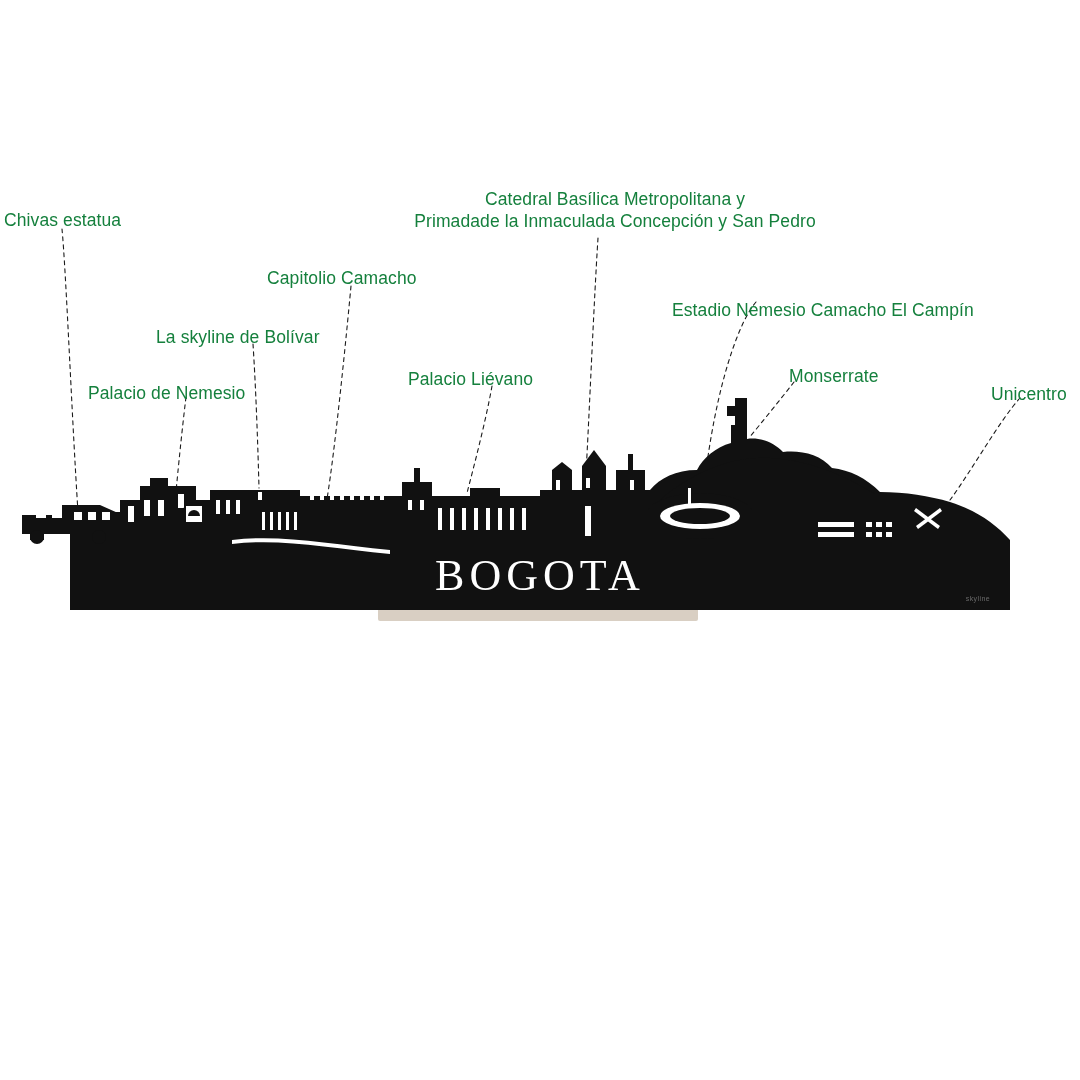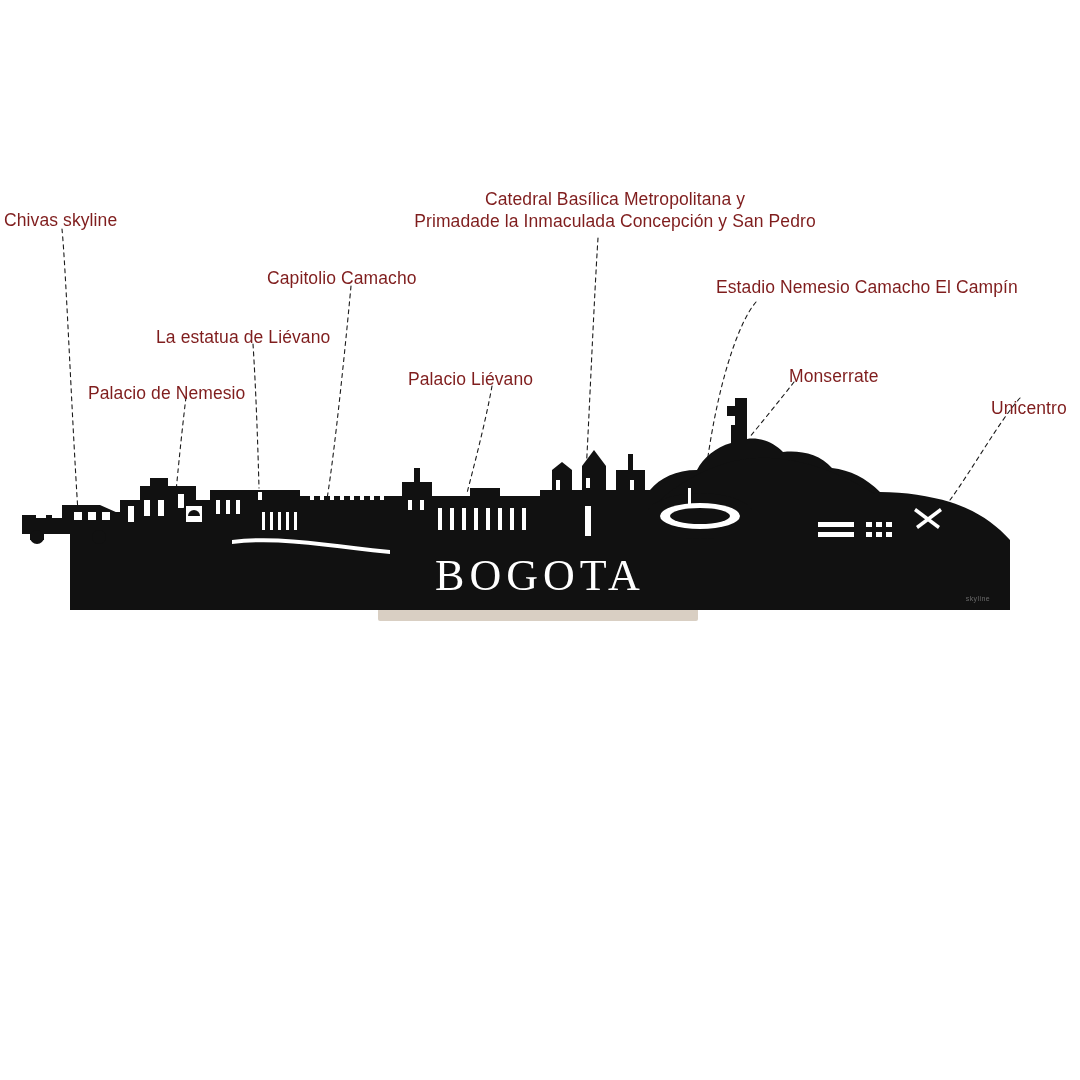--- a/index.html
+++ b/index.html
@@ -23,21 +23,21 @@
     position: absolute;
     top: 0;
     left: 0;
     width: 1080px;
     height: 1080px;
   }
   .label {
     position: absolute;
     font-size: 17.5px;
     line-height: 22px;
-    color: #7f1d1d;
+    color: #15803d;
     white-space: pre;
     letter-spacing: 0.1px;
   }
   .label.center { text-align: center; }
   .skyline-title {
     font-family: "Liberation Serif", serif;
     fill: #ffffff;
     font-size: 44px;
     letter-spacing: 5px;
   }
@@ -180,32 +180,32 @@
       <rect x="876" y="532" width="6" height="5"></rect>
       <rect x="886" y="532" width="6" height="5"></rect>
       <path d="M916 508 L940 526 L938 529 L914 511 Z"></path>
       <path d="M940 508 L916 526 L918 529 L942 511 Z"></path>
     </g>
 
     <text class="skyline-title" x="540" y="590" text-anchor="middle">BOGOTA</text>
     <text class="watermark" x="990" y="601" text-anchor="end">skyline</text>
   </svg>
 
-  <div class="label" style="left:4px; top:209px;">Chivas skyline</div>
+  <div class="label" style="left:4px; top:209px;">Chivas estatua</div>
 
   <div class="label" style="left:88px; top:382px;">Palacio de Nemesio</div>
 
-  <div class="label" style="left:156px; top:326px;">La estatua de Liévano</div>
+  <div class="label" style="left:156px; top:326px;">La skyline de Bolívar</div>
 
   <div class="label" style="left:267px; top:267px;">Capitolio Camacho</div>
 
   <div class="label" style="left:408px; top:368px;">Palacio Liévano</div>
 
   <div class="label center" style="left:400px; top:188px; width:430px;">Catedral Basílica Metropolitana y
 Primadade la Inmaculada Concepción y San Pedro</div>
 
-  <div class="label" style="left:672px; top:276px;margin-left:44px;">Estadio Nemesio Camacho El Campín</div>
+  <div class="label" style="left:672px; top:299px;">Estadio Nemesio Camacho El Campín</div>
 
   <div class="label" style="left:789px; top:348px;margin-top:17px;">Monserrate</div>
 
-  <div class="label" style="left:991px; top:397px;">Unicentro</div>
+  <div class="label" style="left:991px; top:383px;">Unicentro</div>
 
 </div>
 
 </body></html>

